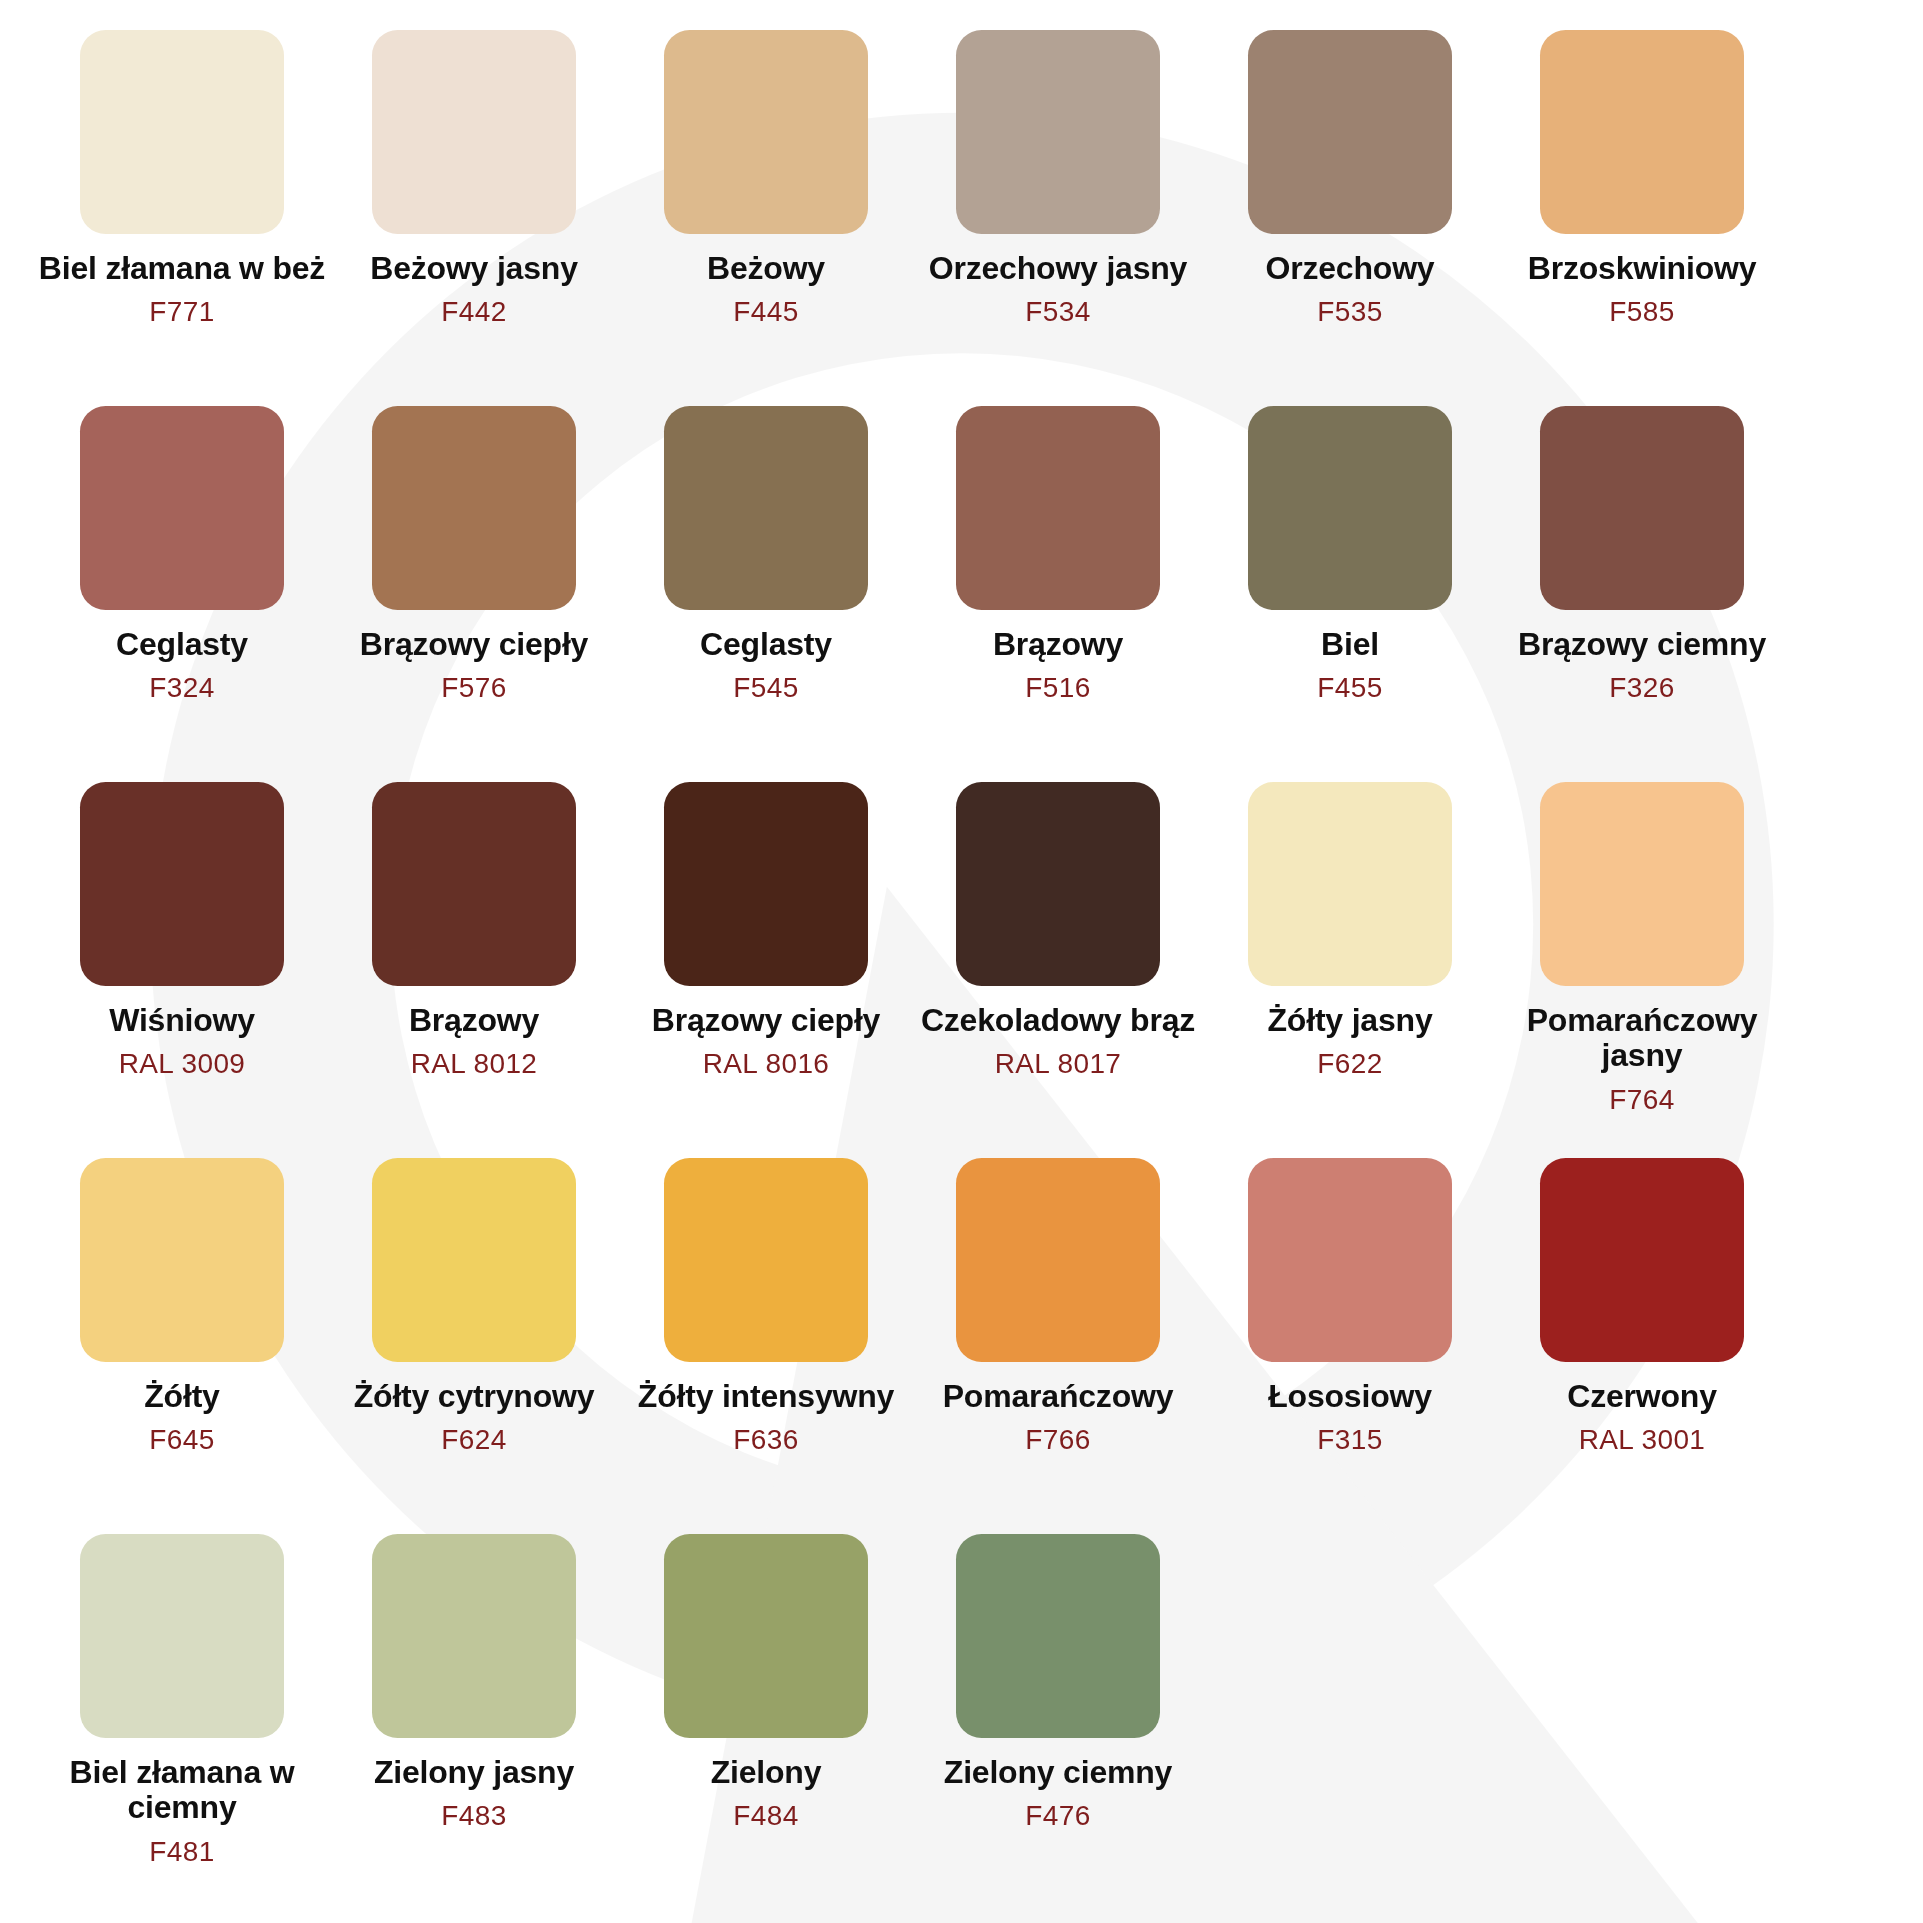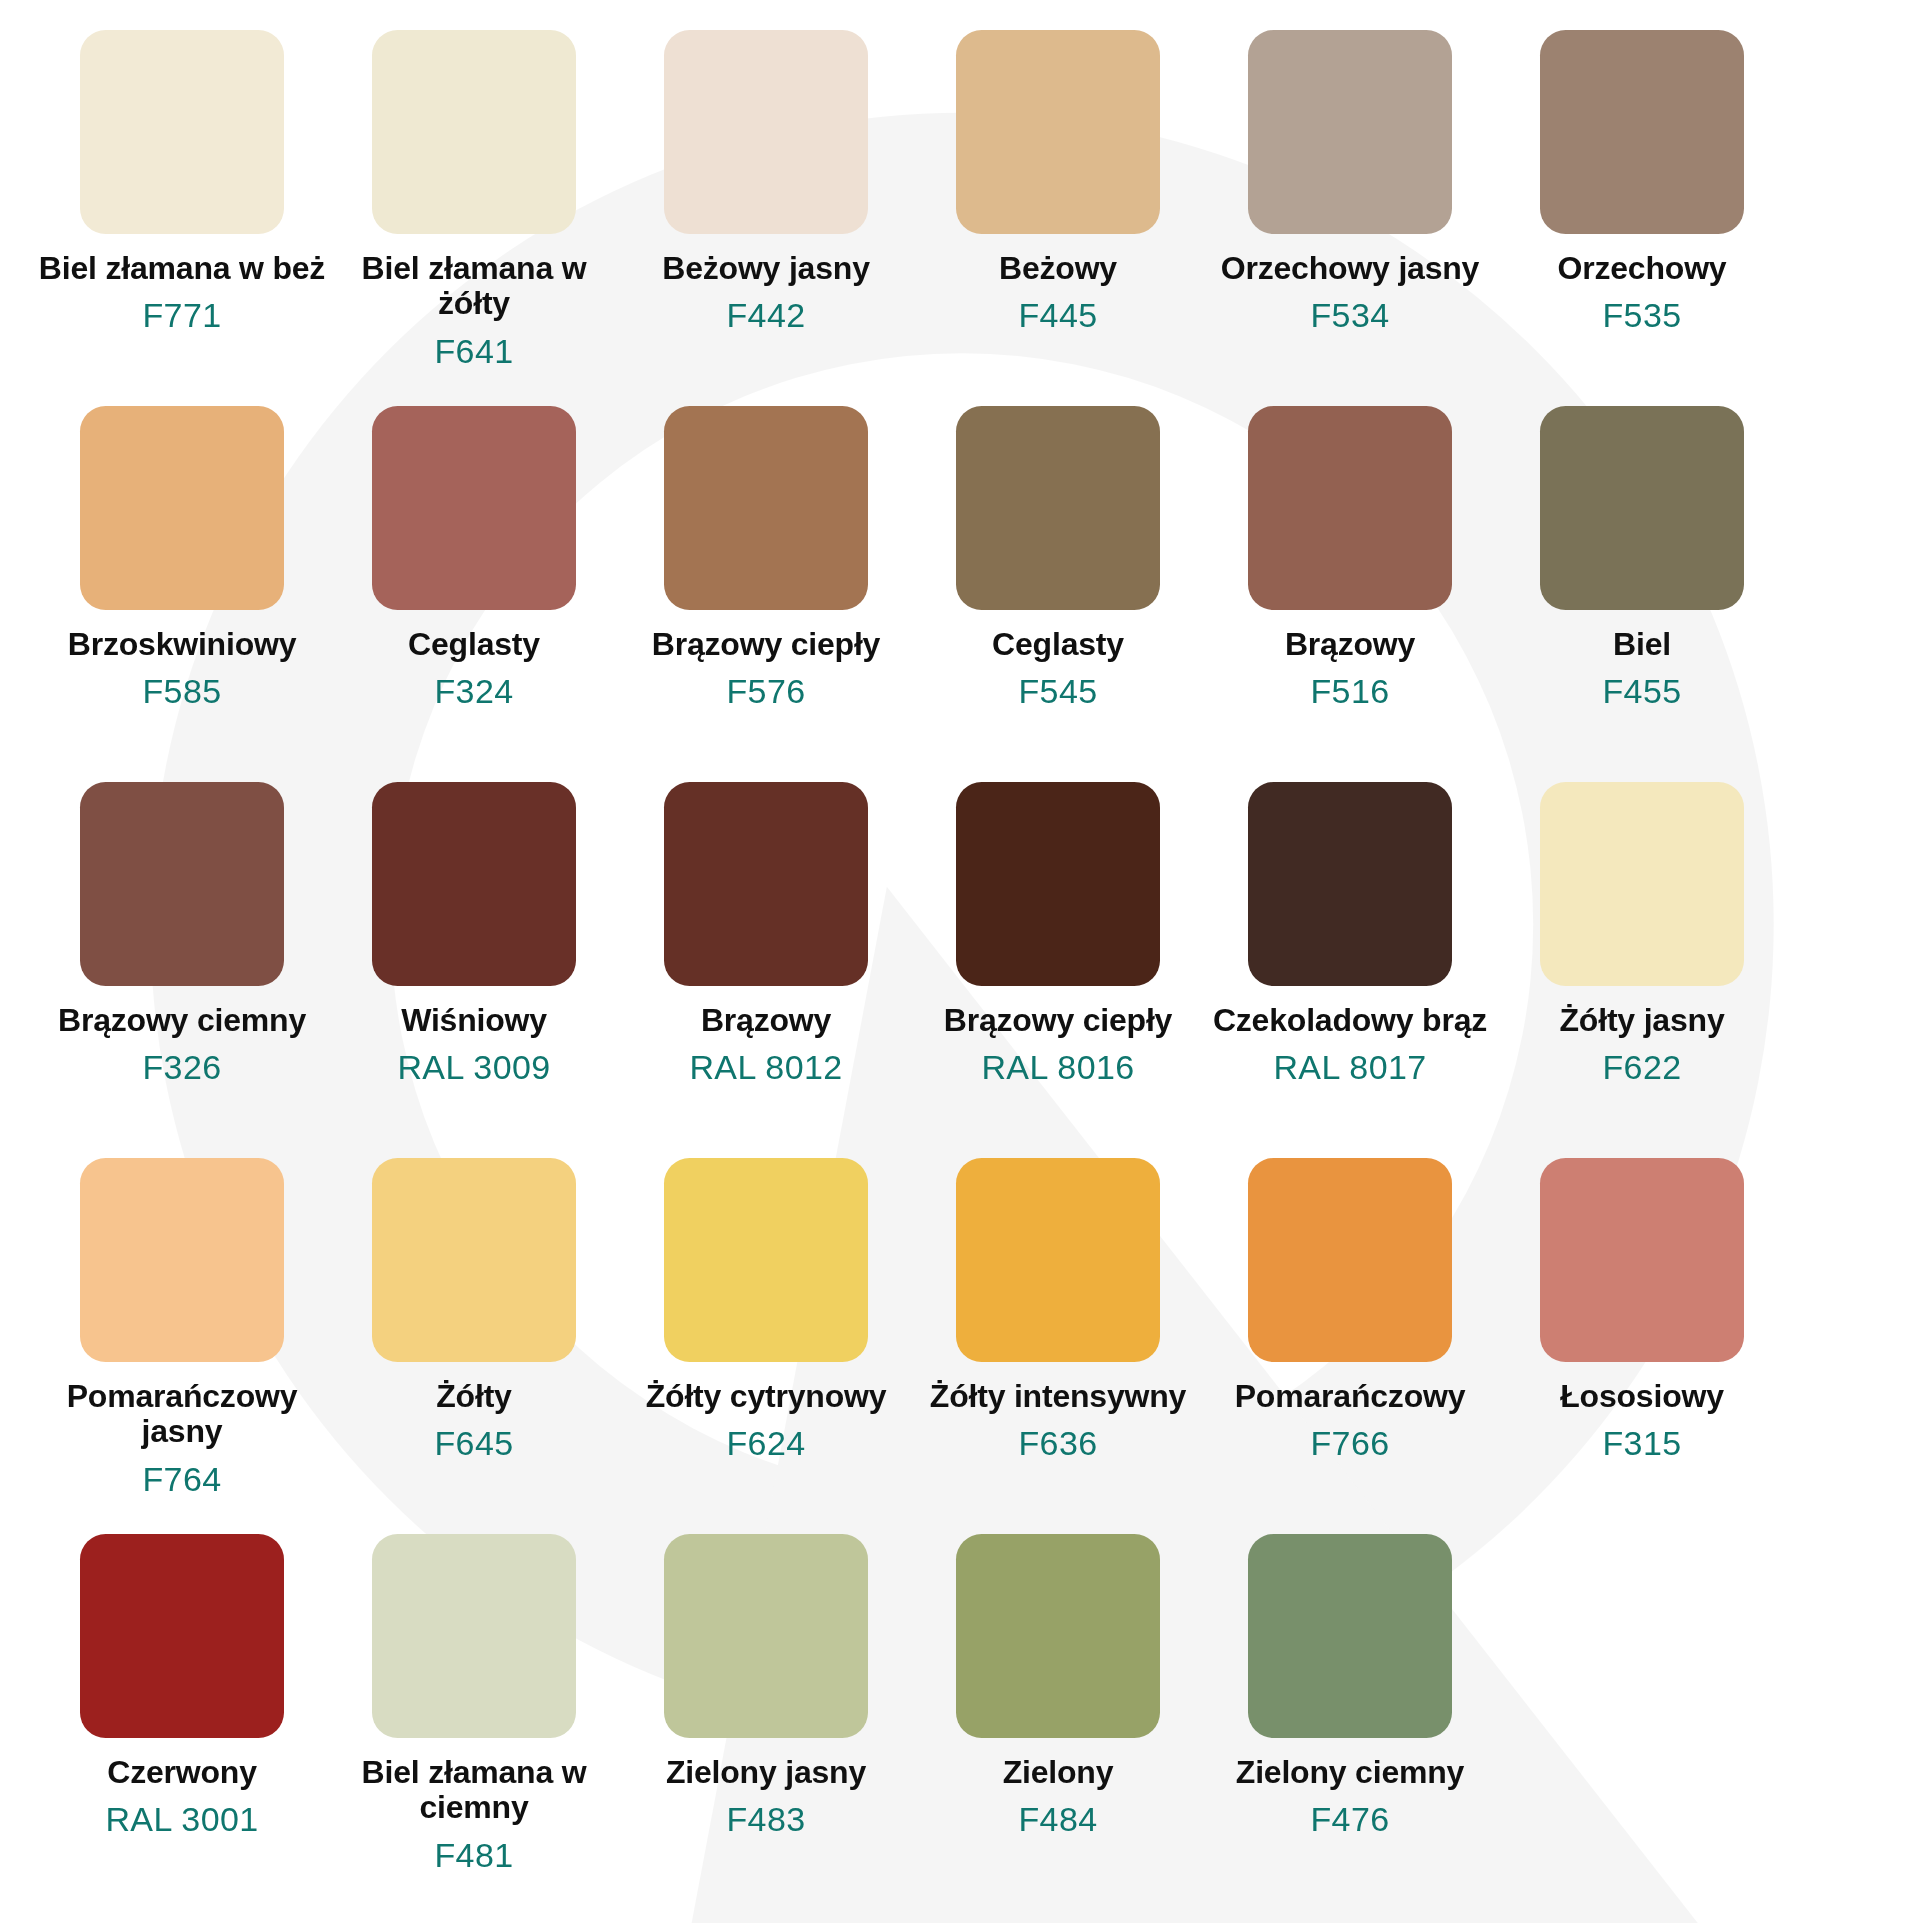--- a/index.html
+++ b/index.html
@@ -62,23 +62,23 @@
     font-weight: 700;
     color: #101010;
     text-align: center;
     line-height: 1.12;
     letter-spacing: -0.2px;
     max-width: 301px;
   }
 
   .swatch-code {
     margin-top: 10.5px;
-    font-size: 34px;
+    font-size: 28px;
     font-weight: 400;
-    color: #0f766e;
+    color: #7f1d1d;
     text-align: left;
     line-height: 1.1;
     letter-spacing: 0.4px;
   }
 </style>
 </head>
 <body>
 
 <div id="palette-page">
 
@@ -103,25 +103,20 @@
   </svg>
 
   <div id="swatch-grid">
 
     <div class="swatch-cell">
       <div class="swatch-chip" style="background:#f2ead5"></div>
       <div class="swatch-name">Biel złamana w beż</div>
       <div class="swatch-code">F771</div>
     </div>
     <div class="swatch-cell">
-      <div class="swatch-chip" style="background:#efe9d2"></div>
-      <div class="swatch-name">Biel złamana w żółty</div>
-      <div class="swatch-code">F641</div>
-    </div>
-    <div class="swatch-cell">
       <div class="swatch-chip" style="background:#eee0d3"></div>
       <div class="swatch-name">Beżowy jasny</div>
       <div class="swatch-code">F442</div>
     </div>
     <div class="swatch-cell">
       <div class="swatch-chip" style="background:#ddba8d"></div>
       <div class="swatch-name">Beżowy</div>
       <div class="swatch-code">F445</div>
     </div>
     <div class="swatch-cell">

